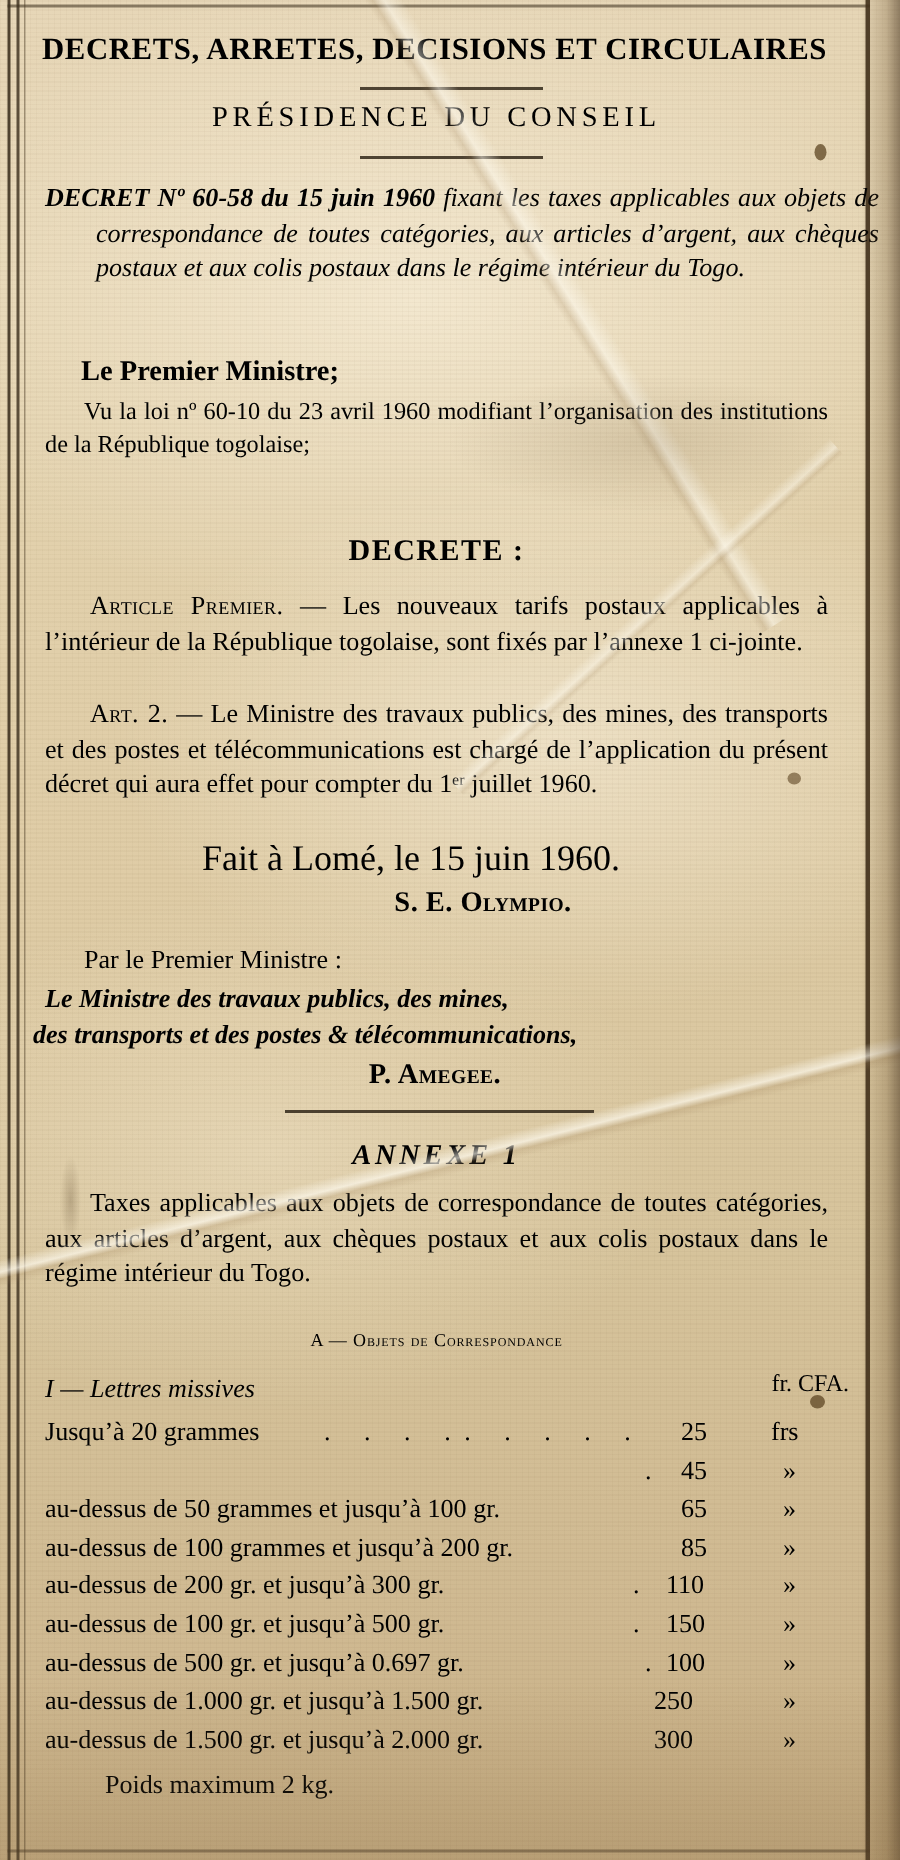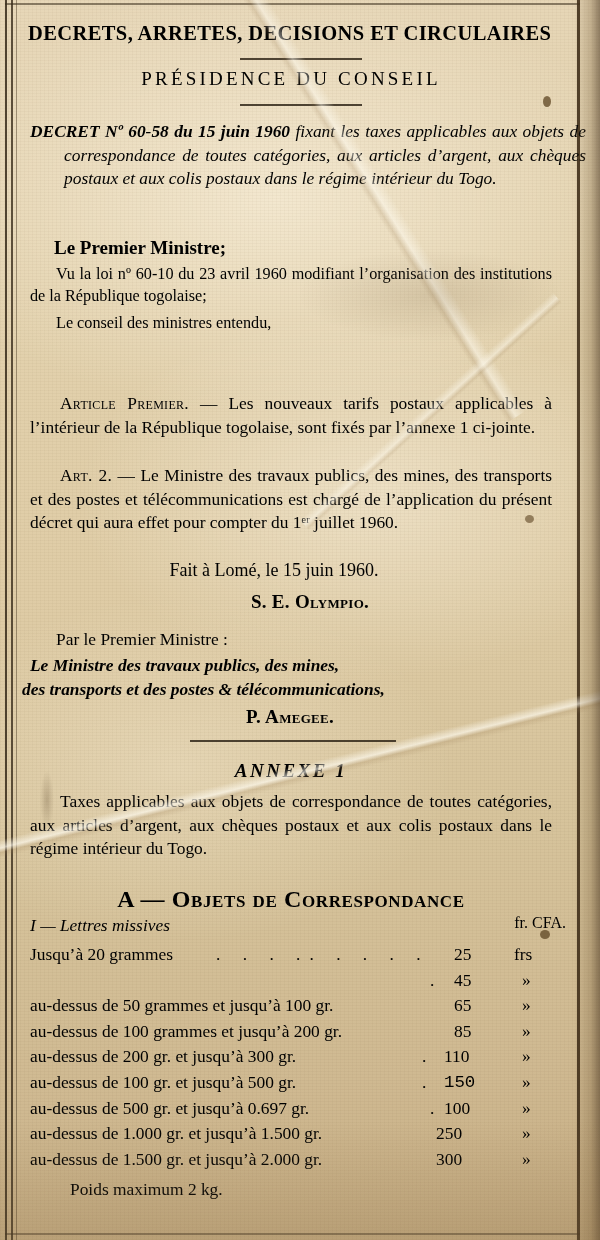--- a/index.html
+++ b/index.html
@@ -75,21 +75,21 @@
   .sc{font-variant:small-caps;letter-spacing:.3px;}
 
   .lead{ text-indent:30px; }
 
   .decrete{
     position:absolute;left:24px;width:534px;text-align:center;
     font-size:20px;font-weight:bold;letter-spacing:1px;
   }
   .right-sig{
     position:absolute;left:24px;width:500px;text-align:center;
-    font-size:18px;
+    font-size:24px;
   }
 
   .annexe{
     position:absolute;left:24px;width:534px;text-align:center;
     font-style:italic;font-weight:bold;font-size:19px;letter-spacing:2.5px;
   }
 
   .tbl{position:absolute;left:30px;width:524px;font-size:17.4px;line-height:25.6px;}
   .trow{position:relative;height:25.6px;white-space:nowrap;}
   .tlabel{position:absolute;left:0;top:0;}
@@ -135,53 +135,53 @@
 
   <div class="para it" style="top:120px;padding-left:34px;text-indent:-34px;">
     <span class="bi">DECRET Nº 60-58 du 15 juin 1960</span>
     <span>fixant les taxes applicables aux objets de correspondance de toutes catégories, aux articles d’argent, aux chèques postaux et aux colis postaux dans le régime intérieur du Togo.</span>
   </div>
 
   <div class="para bold" style="top:236px;text-indent:24px;font-size:19px;">Le Premier Ministre;</div>
 
   <div class="para" style="top:264px;font-size:16.2px;line-height:21.5px;text-indent:26px;">Vu la loi nº 60-10 du 23 avril 1960 modifiant l’organisation des institutions de la République togolaise;</div>
 
-  <div class="para" style="top:313px;font-size:16.2px;line-height:21.5px;text-indent:26px;">Le conseil des ministres entendu,</div>
-
+
+  <div class="decrete" style="top:356px;">DECRETE :</div>
 
   <div class="para lead" style="top:392px;">
     <span class="sc">Article Premier.</span>
     <span>—</span>
     <span>Les nouveaux tarifs postaux applicables à l’intérieur de la République togolaise, sont fixés par l’annexe 1 ci-jointe.</span>
   </div>
 
   <div class="para lead" style="top:464px;">
     <span class="sc">Art. 2.</span>
     <span>—</span>
     <span>Le Ministre des travaux publics, des mines, des transports et des postes et télécommunications est chargé de l’application du présent décret qui aura effet pour compter du 1ᵉʳ juillet 1960.</span>
   </div>
 
   <div class="right-sig" style="top:560px;">Fait à Lomé, le 15 juin 1960.</div>
 
-  <div class="right-sig sc" style="top:591px;font-weight:bold;font-size:19px;left:60px;">S. E. Olympio.</div>
+  <div class="right-sig sc" style="top:591px;font-weight:bold;font-size:19px;left:72px;">S. E. Olympio.</div>
 
   <div class="para bi center" style="top:653px;line-height:24px;">Le Ministre des travaux publics, des mines,</div>
 
   <div class="para" style="top:628px;text-indent:26px;">Par le Premier Ministre :</div>
   <div class="para bi center" style="top:677px;line-height:24px;left:22px;width:536px;">des transports et des postes &amp; télécommunications,</div>
 
   <div class="right-sig sc" style="top:706px;font-weight:bold;font-size:19px;left:40px;">P. Amegee.</div>
 
   <div class="divider" style="left:190px;top:740px;width:206px;height:2px;"></div>
 
   <div class="annexe" style="top:760px;">ANNEXE 1</div>
 
   <div class="para lead" style="top:790px;">Taxes applicables aux objets de correspondance de toutes catégories, aux articles d’argent, aux chèques postaux et aux colis postaux dans le régime intérieur du Togo.</div>
 
-  <div class="sec-head sc" style="top:886px;font-size:24px;letter-spacing:.6px;font-weight:700;">A — Objets de Correspondance</div>
+  <div class="sec-head sc" style="top:886px;font-size:12px;letter-spacing:.6px;font-weight:400;">A — Objets de Correspondance</div>
 
   <div class="para" style="top:914px;">
     <span class="it" style="font-weight:500;">I — Lettres missives</span>
   </div>
   <div class="cfa" style="top:914px;right:34px;">fr. CFA.</div>
 
   <div class="tbl" style="top:942px;">
 
     <div class="trow">
       <span class="tlabel">Jusqu’à 20 grammes</span>
@@ -213,21 +213,21 @@
     <div class="trow">
       <span class="tlabel">au-dessus de 200 gr. et jusqu’à 300 gr.</span>
       <span class="tdots" style="left:392px;">.</span>
       <span class="tval" style="left:414px;">110</span>
       <span class="tunit" style="left:492px;">»</span>
     </div>
 
     <div class="trow">
       <span class="tlabel">au-dessus de 100 gr. et jusqu’à 500 gr.</span>
       <span class="tdots" style="left:392px;">.</span>
-      <span class="tval" style="left:414px;font-family:Liberation Mono, monospace;">150</span>
+      <span class="tval" style="left:414px;">150</span>
       <span class="tunit" style="left:492px;">»</span>
     </div>
 
     <div class="trow">
       <span class="tlabel">au-dessus de 500 gr. et jusqu’à 0.697 gr.</span>
       <span class="tdots" style="left:400px;">.</span>
       <span class="tval" style="left:414px;">100</span>
       <span class="tunit" style="left:492px;">»</span>
     </div>
 

